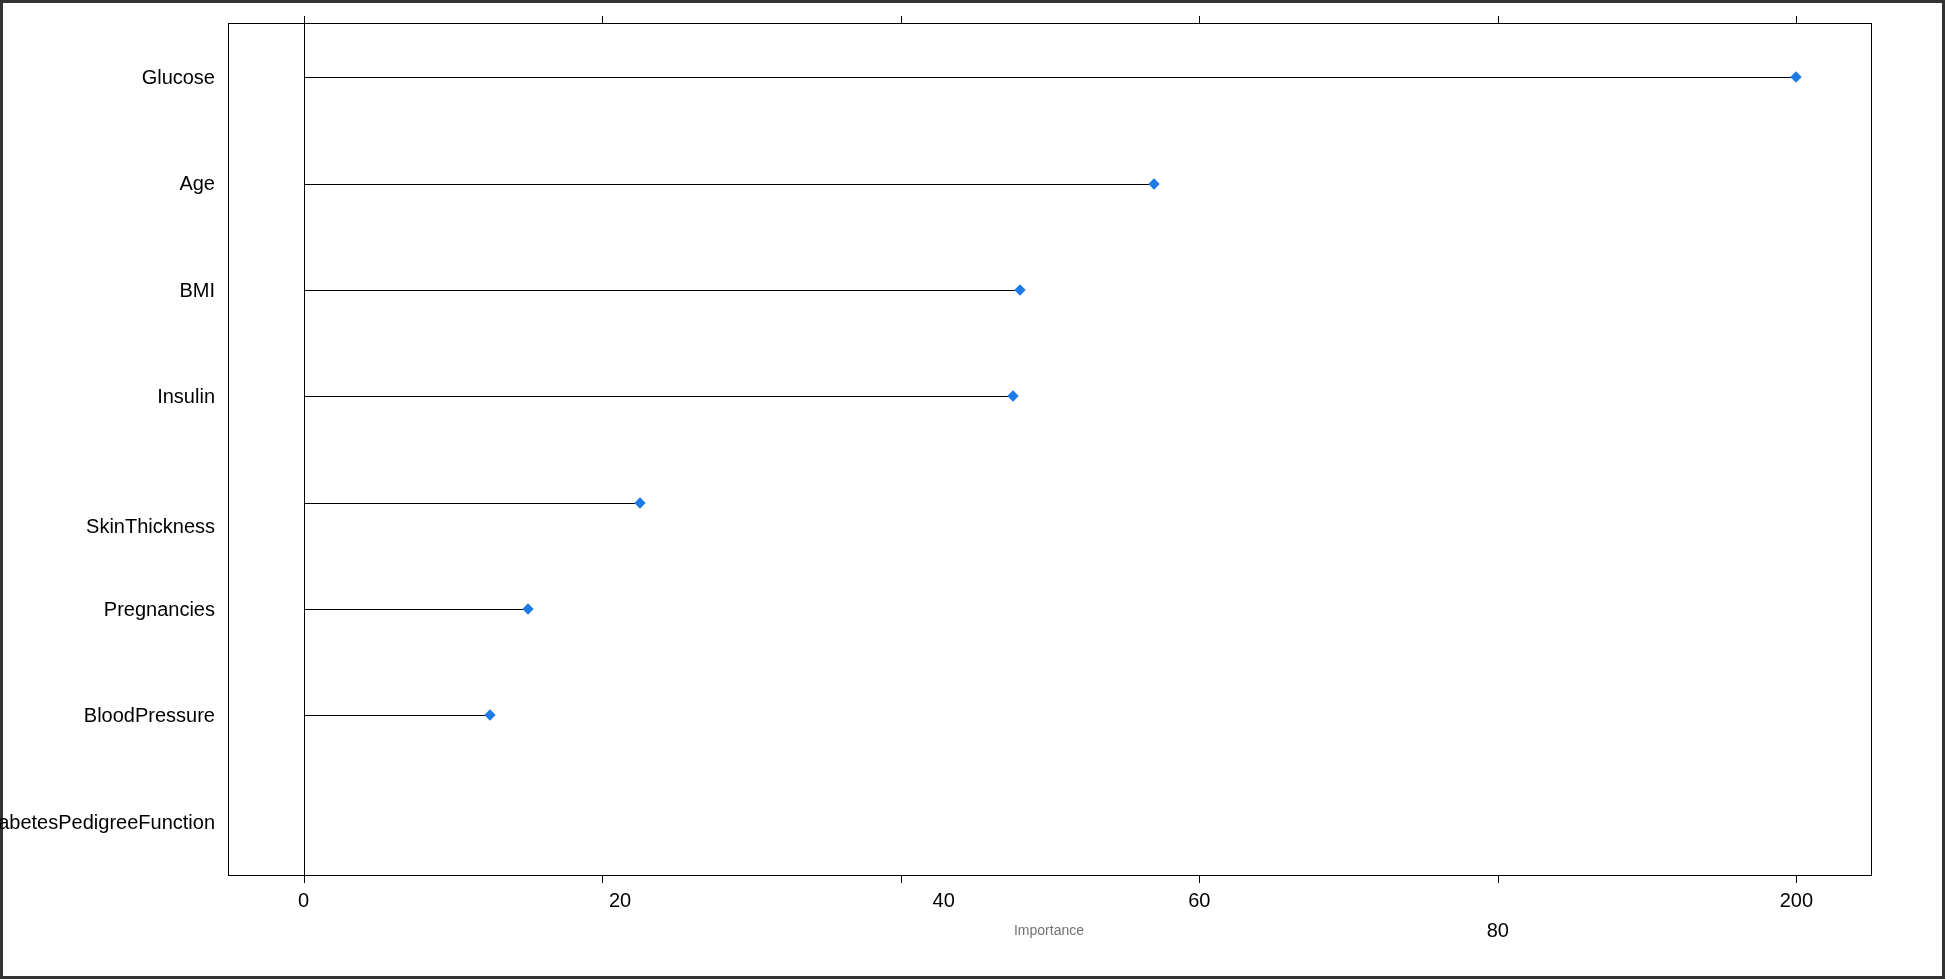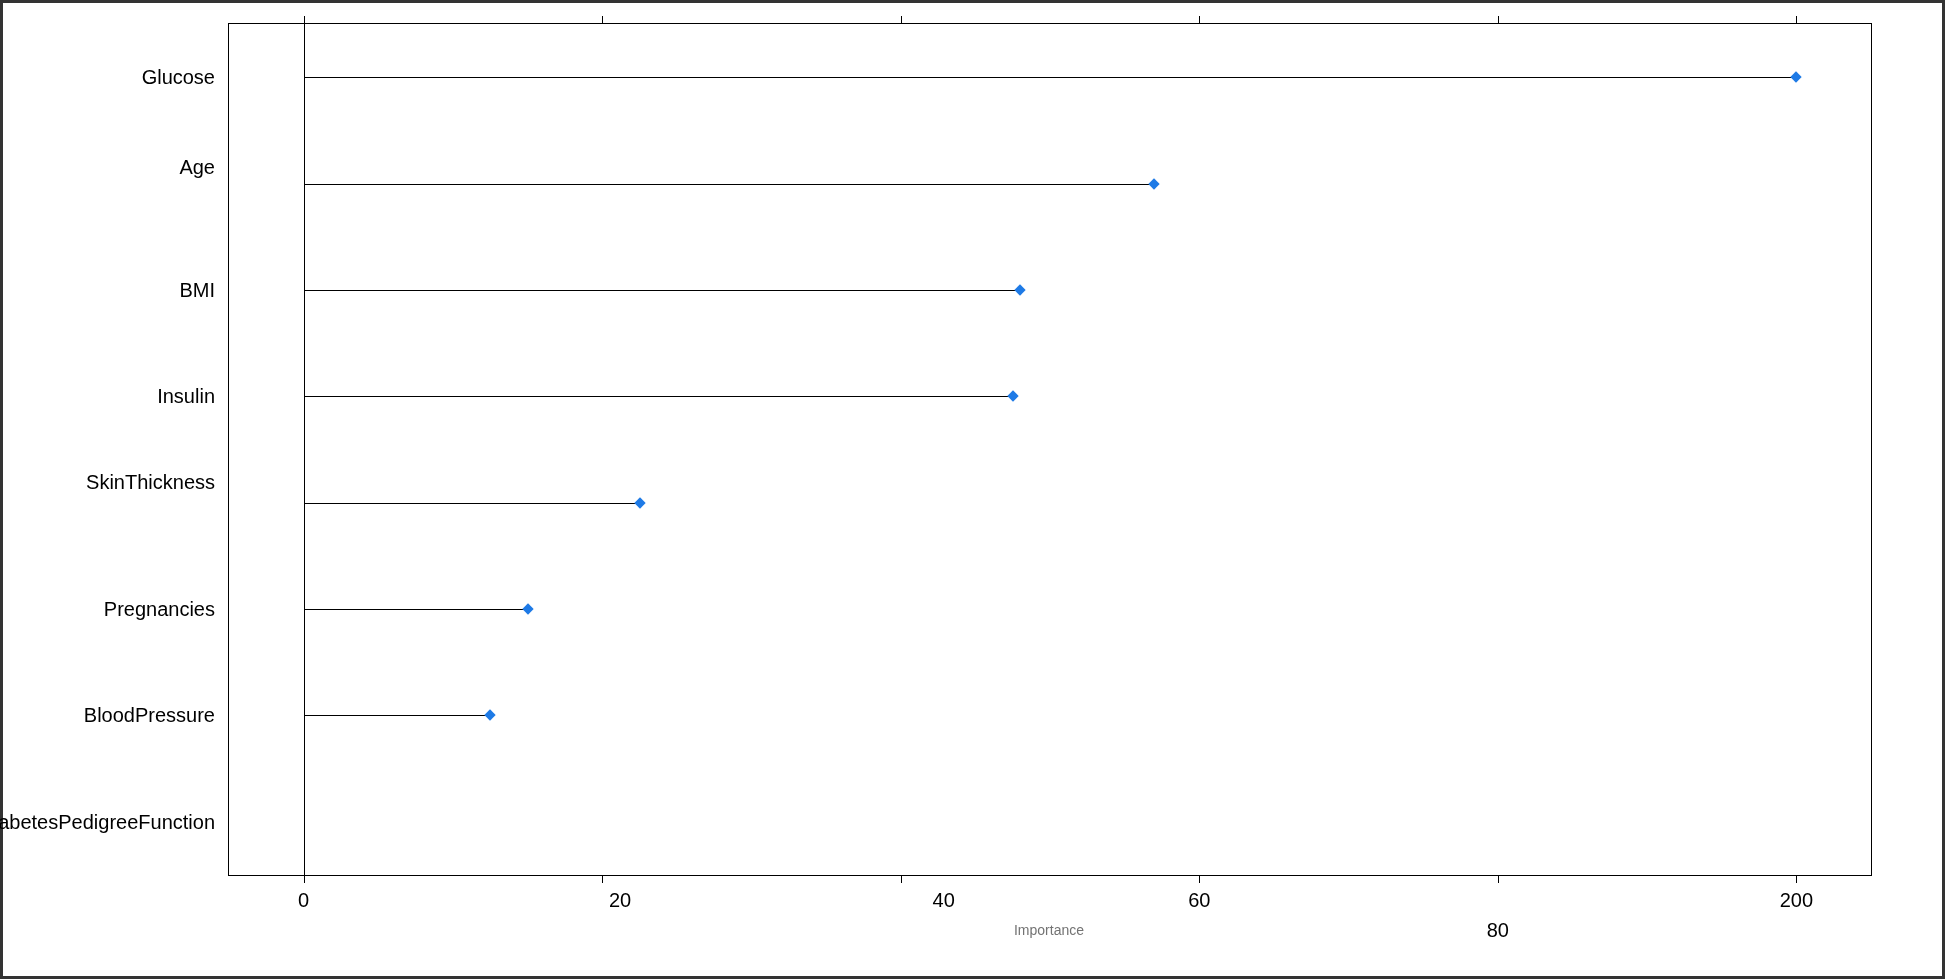--- a/index.html
+++ b/index.html
@@ -97,30 +97,30 @@
       <div class="tick-top" style="left: 1268.82px;"></div>
       <div class="tick-bottom" style="left: 1268.82px;"></div>
       <div class="tick-label tick-label-bottom" style="left: 1268.82px; margin-top: 30px;">80</div>
       <div class="tick-top" style="left: 1567.36px;"></div>
       <div class="tick-bottom" style="left: 1567.36px;"></div>
       <div class="tick-label tick-label-bottom" style="left: 1567.36px;">200</div>
       <div class="zero-line" style="left: 74.6364px;"></div>
       <div class="cat-label" style="top: 53.1875px;">Glucose</div>
       <div class="lolli-line" style="left: 74.6364px; width: 1492.73px; top: 53.1875px;"></div>
       <div class="lolli-dot" style="left: 1567.36px; top: 53.1875px; background: rgb(30, 122, 230);"></div>
-      <div class="cat-label" style="top: 143px;">Age</div>
+      <div class="cat-label" style="top: 159px;">Age</div>
       <div class="lolli-line" style="left: 74.6364px; width: 850.855px; top: 159.562px;"></div>
       <div class="lolli-dot" style="left: 925.491px; top: 159.562px; background: rgb(30, 122, 230);"></div>
       <div class="cat-label" style="top: 265.938px;">BMI</div>
       <div class="lolli-line" style="left: 74.6364px; width: 716.509px; top: 265.938px;"></div>
       <div class="lolli-dot" style="left: 791.145px; top: 265.938px; background: rgb(30, 122, 230);"></div>
       <div class="cat-label" style="top: 372.312px;">Insulin</div>
       <div class="lolli-line" style="left: 74.6364px; width: 709.045px; top: 372.312px;"></div>
       <div class="lolli-dot" style="left: 783.682px; top: 372.312px; background: rgb(30, 122, 230);"></div>
-      <div class="cat-label" style="top: 458px;">SkinThickness</div>
+      <div class="cat-label" style="top: 502px;">SkinThickness</div>
       <div class="lolli-line" style="left: 74.6364px; width: 335.864px; top: 478.688px;"></div>
       <div class="lolli-dot" style="left: 410.5px; top: 478.688px; background: rgb(30, 122, 230);"></div>
       <div class="cat-label" style="top: 585.062px;">Pregnancies</div>
       <div class="lolli-line" style="left: 74.6364px; width: 223.909px; top: 585.062px;"></div>
       <div class="lolli-dot" style="left: 298.545px; top: 585.062px; background: rgb(30, 122, 230);"></div>
       <div class="cat-label" style="top: 691.438px;">BloodPressure</div>
       <div class="lolli-line" style="left: 74.6364px; width: 186.591px; top: 691.438px;"></div>
       <div class="lolli-dot" style="left: 261.227px; top: 691.438px; background: rgb(30, 122, 230);"></div>
       <div class="cat-label" style="top: 797.812px;">DiabetesPedigreeFunction</div>
     </div>

